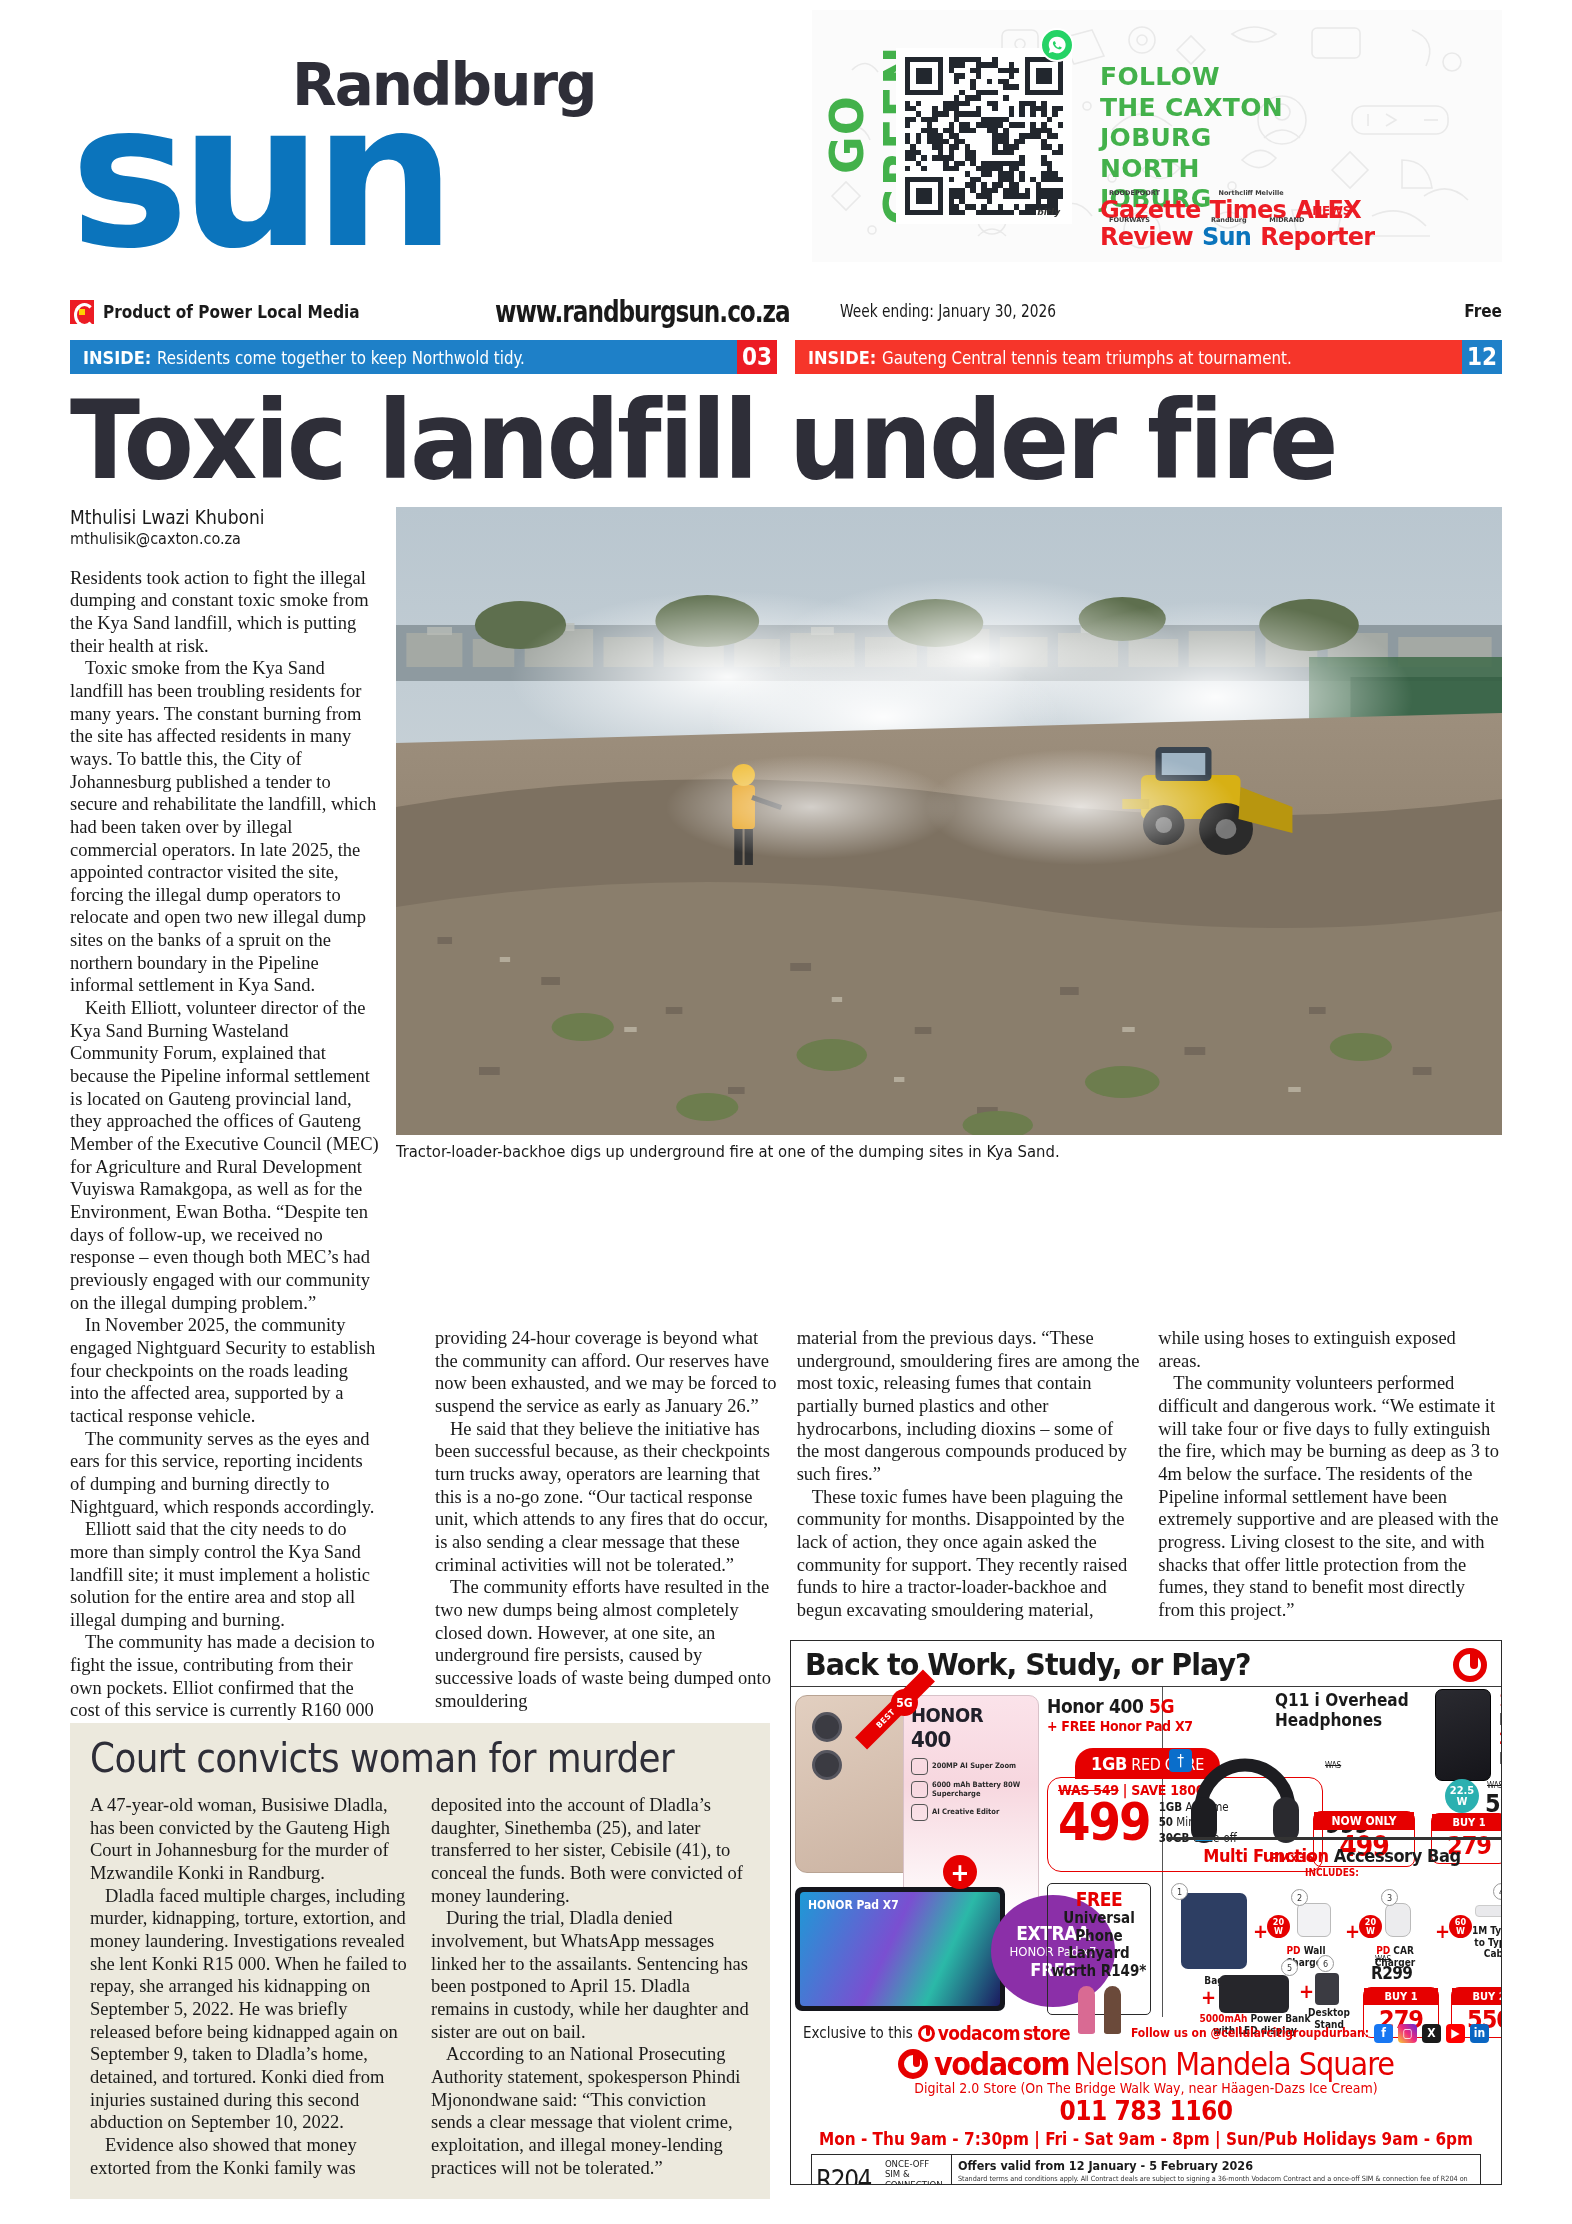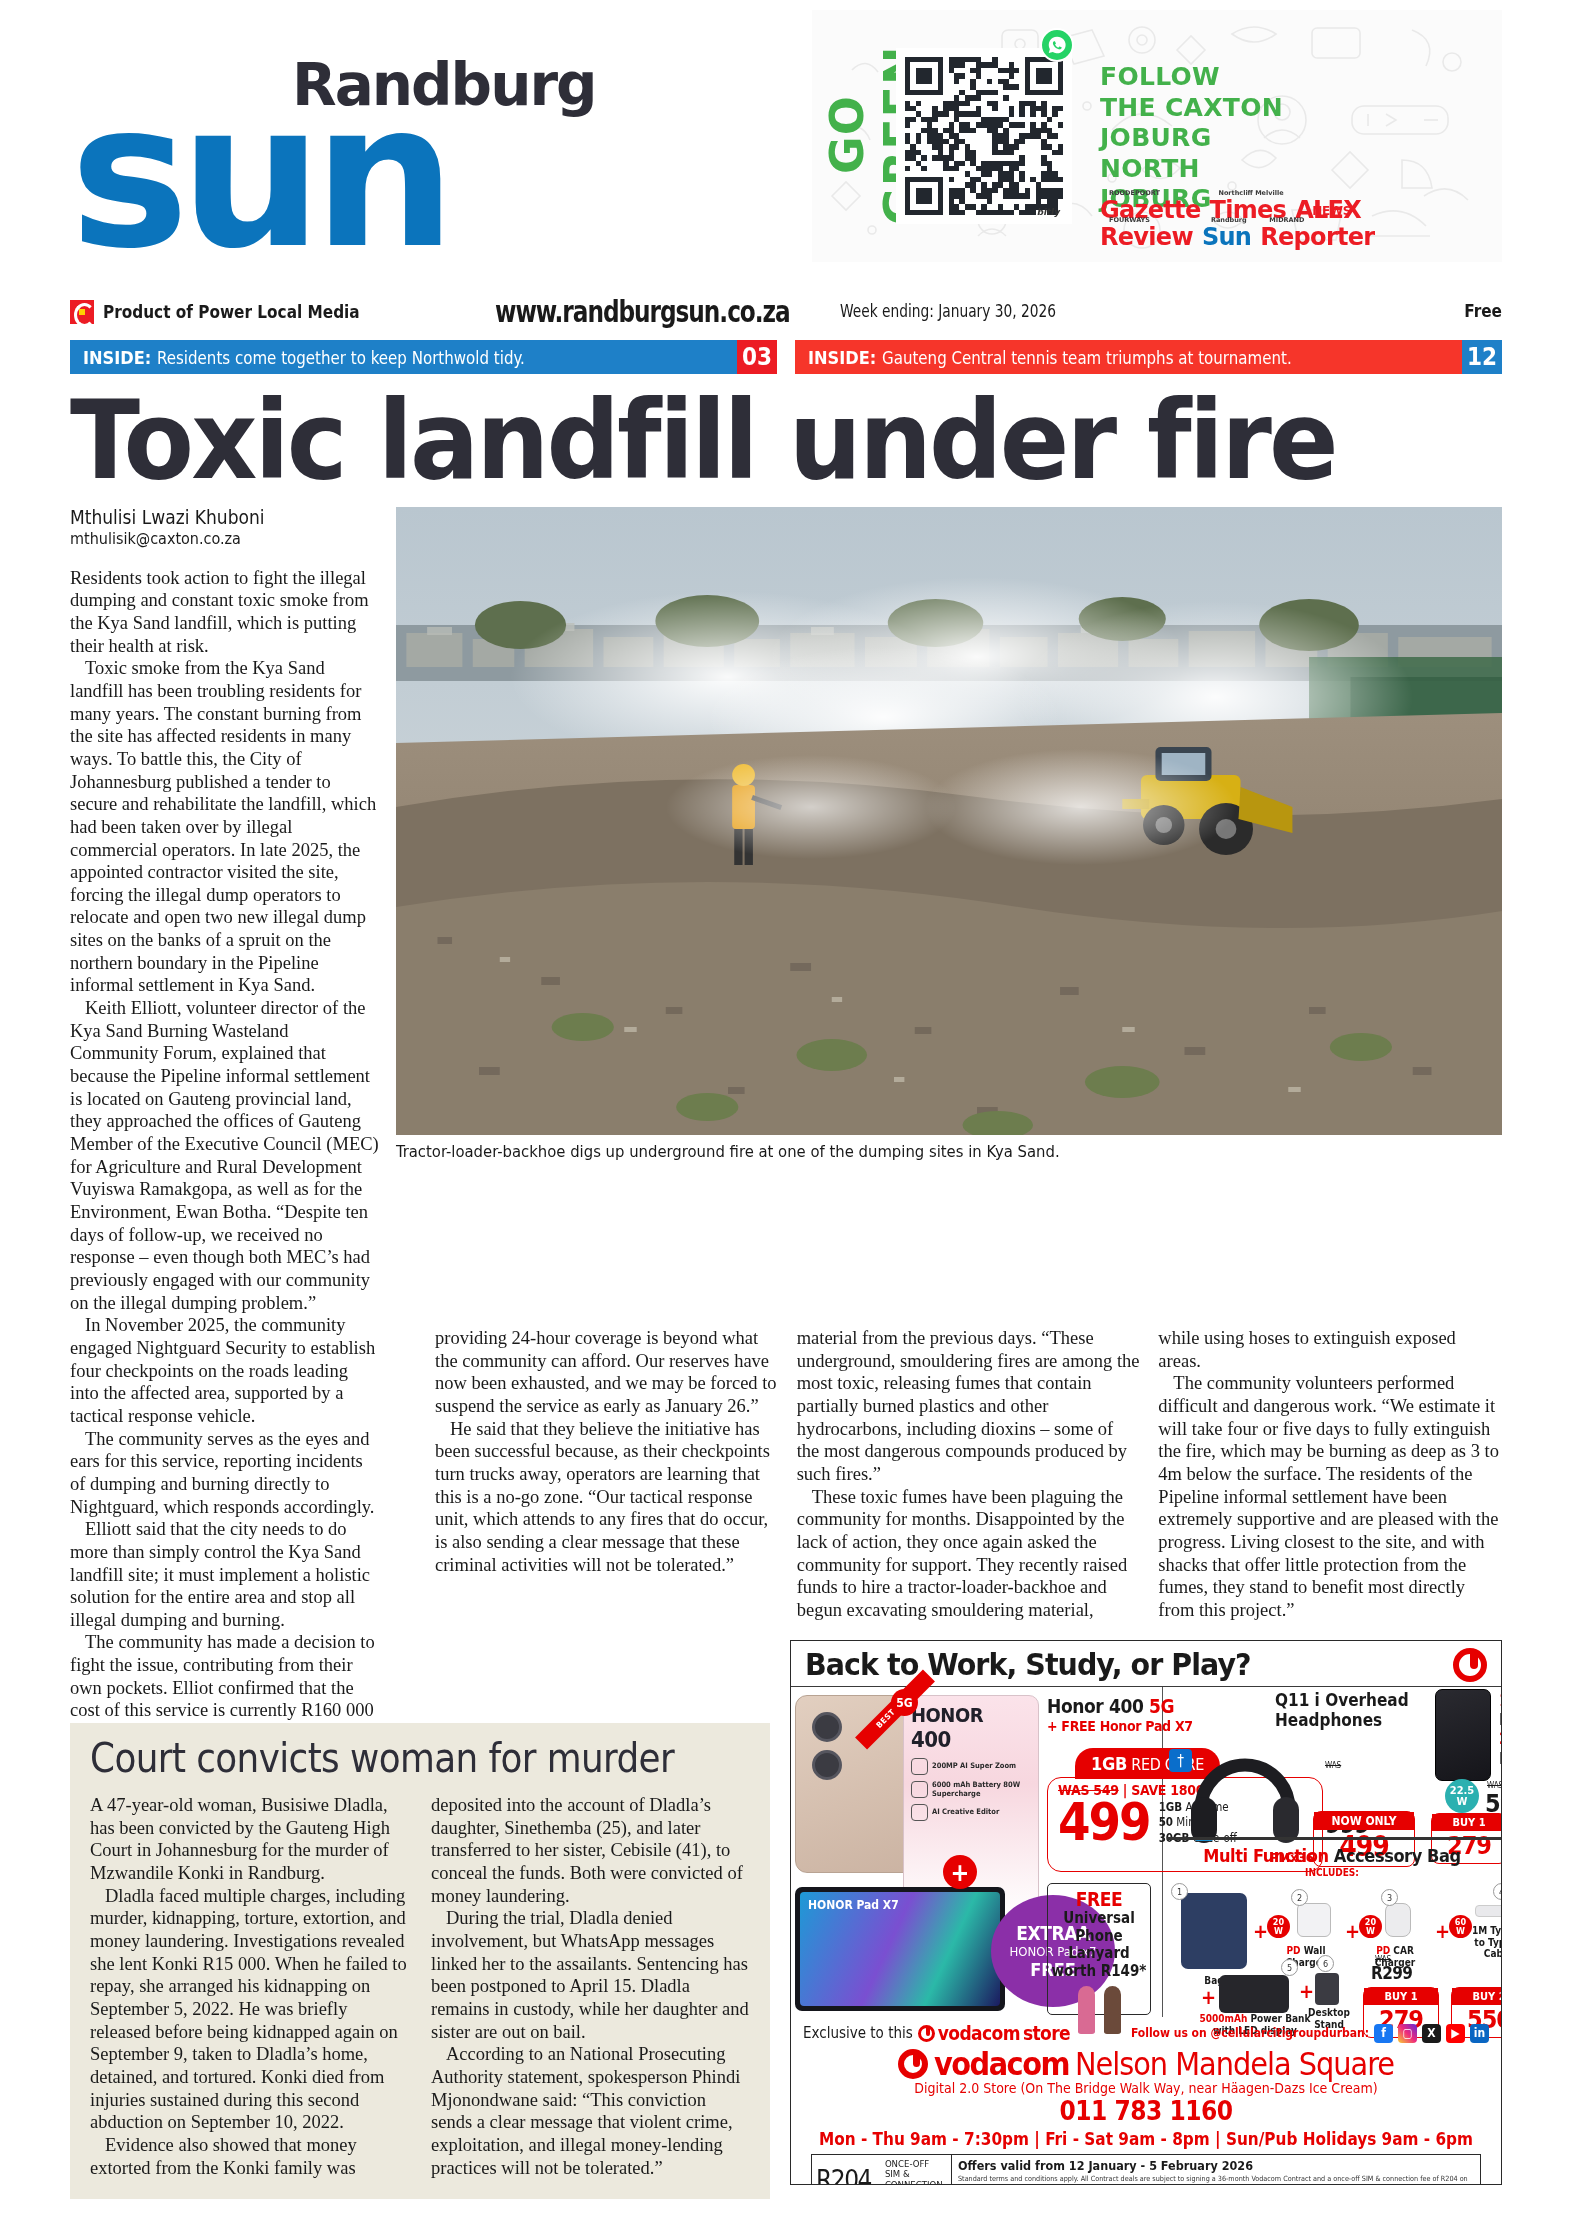--- a/index.html
+++ b/index.html
@@ -1501,20 +1501,21 @@
         </svg>
       </div>
       <div class="photo-caption">Tractor-loader-backhoe digs up underground fire at one of the dumping sites in Kya Sand.</div>
     </div>
   </div>
 
   <div class="story-lower">
     <div class="col" id="col2">
         <p>providing 24-hour coverage is beyond what the community can afford. Our reserves have now been exhausted, and we may be forced to suspend the service as early as January 26.”</p>
         <p>He said that they believe the initiative has been successful because, as their checkpoints turn trucks away, operators are learning that this is a no-go zone. “Our tactical response unit, which attends to any fires that do occur, is also sending a clear message that these criminal activities will not be tolerated.”</p>
+        <p>The community efforts have resulted in the two new dumps being almost completely closed down. However, at one site, an underground fire persists, caused by successive loads of waste being dumped onto smouldering</p>
       </div>
     <div class="col" id="col3">
         <p>material from the previous days. “These underground, smouldering fires are among the most toxic, releasing fumes that contain partially burned plastics and other hydrocarbons, including dioxins – some of the most dangerous compounds produced by such fires.”</p>
         <p>These toxic fumes have been plaguing the community for months. Disappointed by the lack of action, they once again asked the community for support. They recently raised funds to hire a tractor-loader-backhoe and begun excavating smouldering material,</p>
       </div>
     <div class="col" id="col4">
         <p>while using hoses to extinguish exposed areas.</p>
         <p>The community volunteers performed difficult and dangerous work. “We estimate it will take four or five days to fully extinguish the fire, which may be burning as deep as 3 to 4m below the surface. The residents of the Pipeline informal settlement have been extremely supportive and are pleased with the progress. Living closest to the site, and with shacks that offer little protection from the fumes, they stand to benefit most directly from this project.”</p>
       </div>
   </div>

